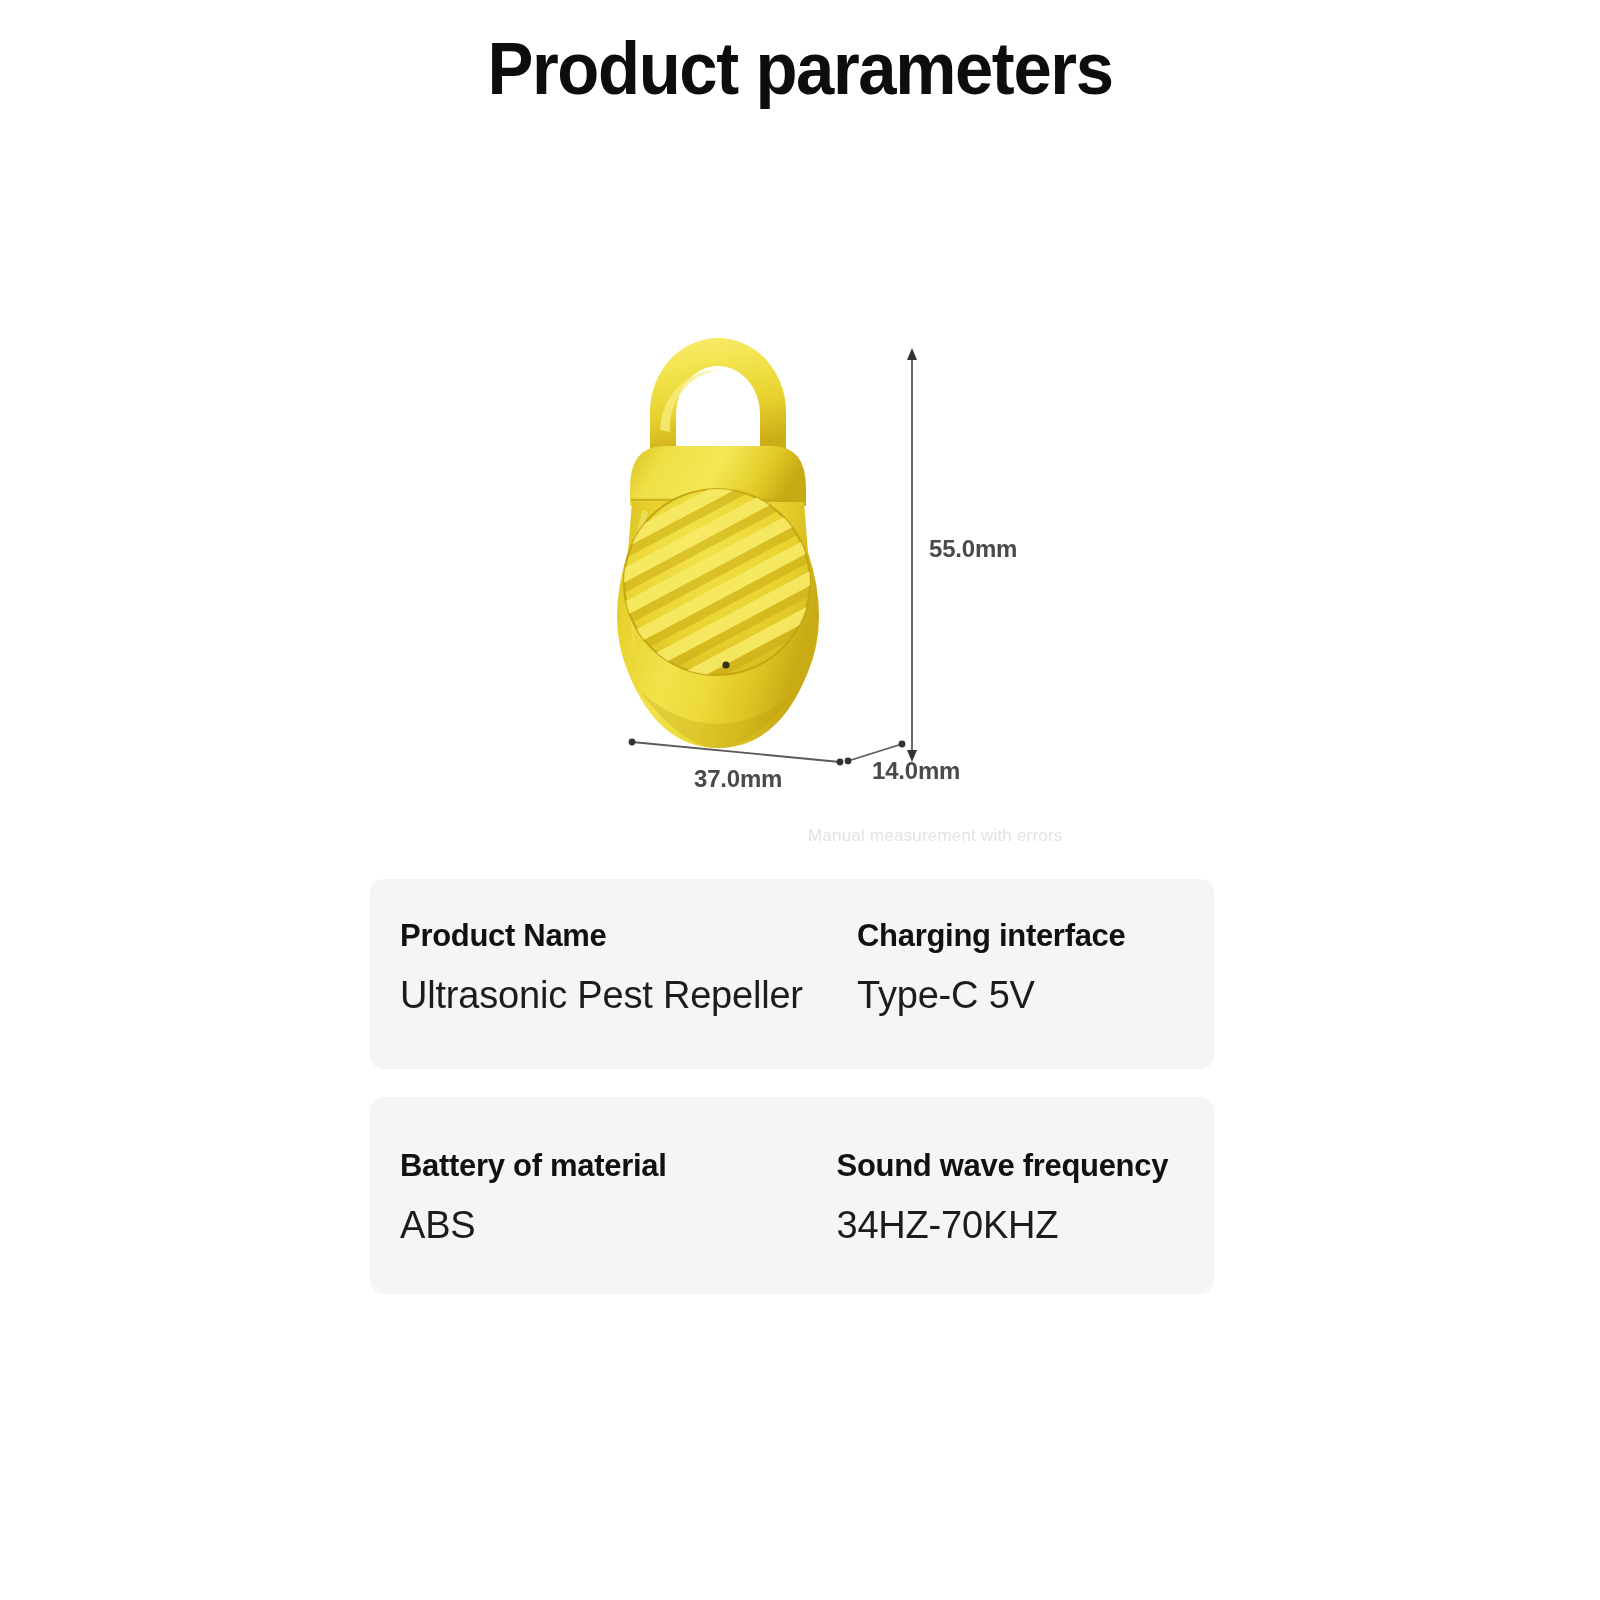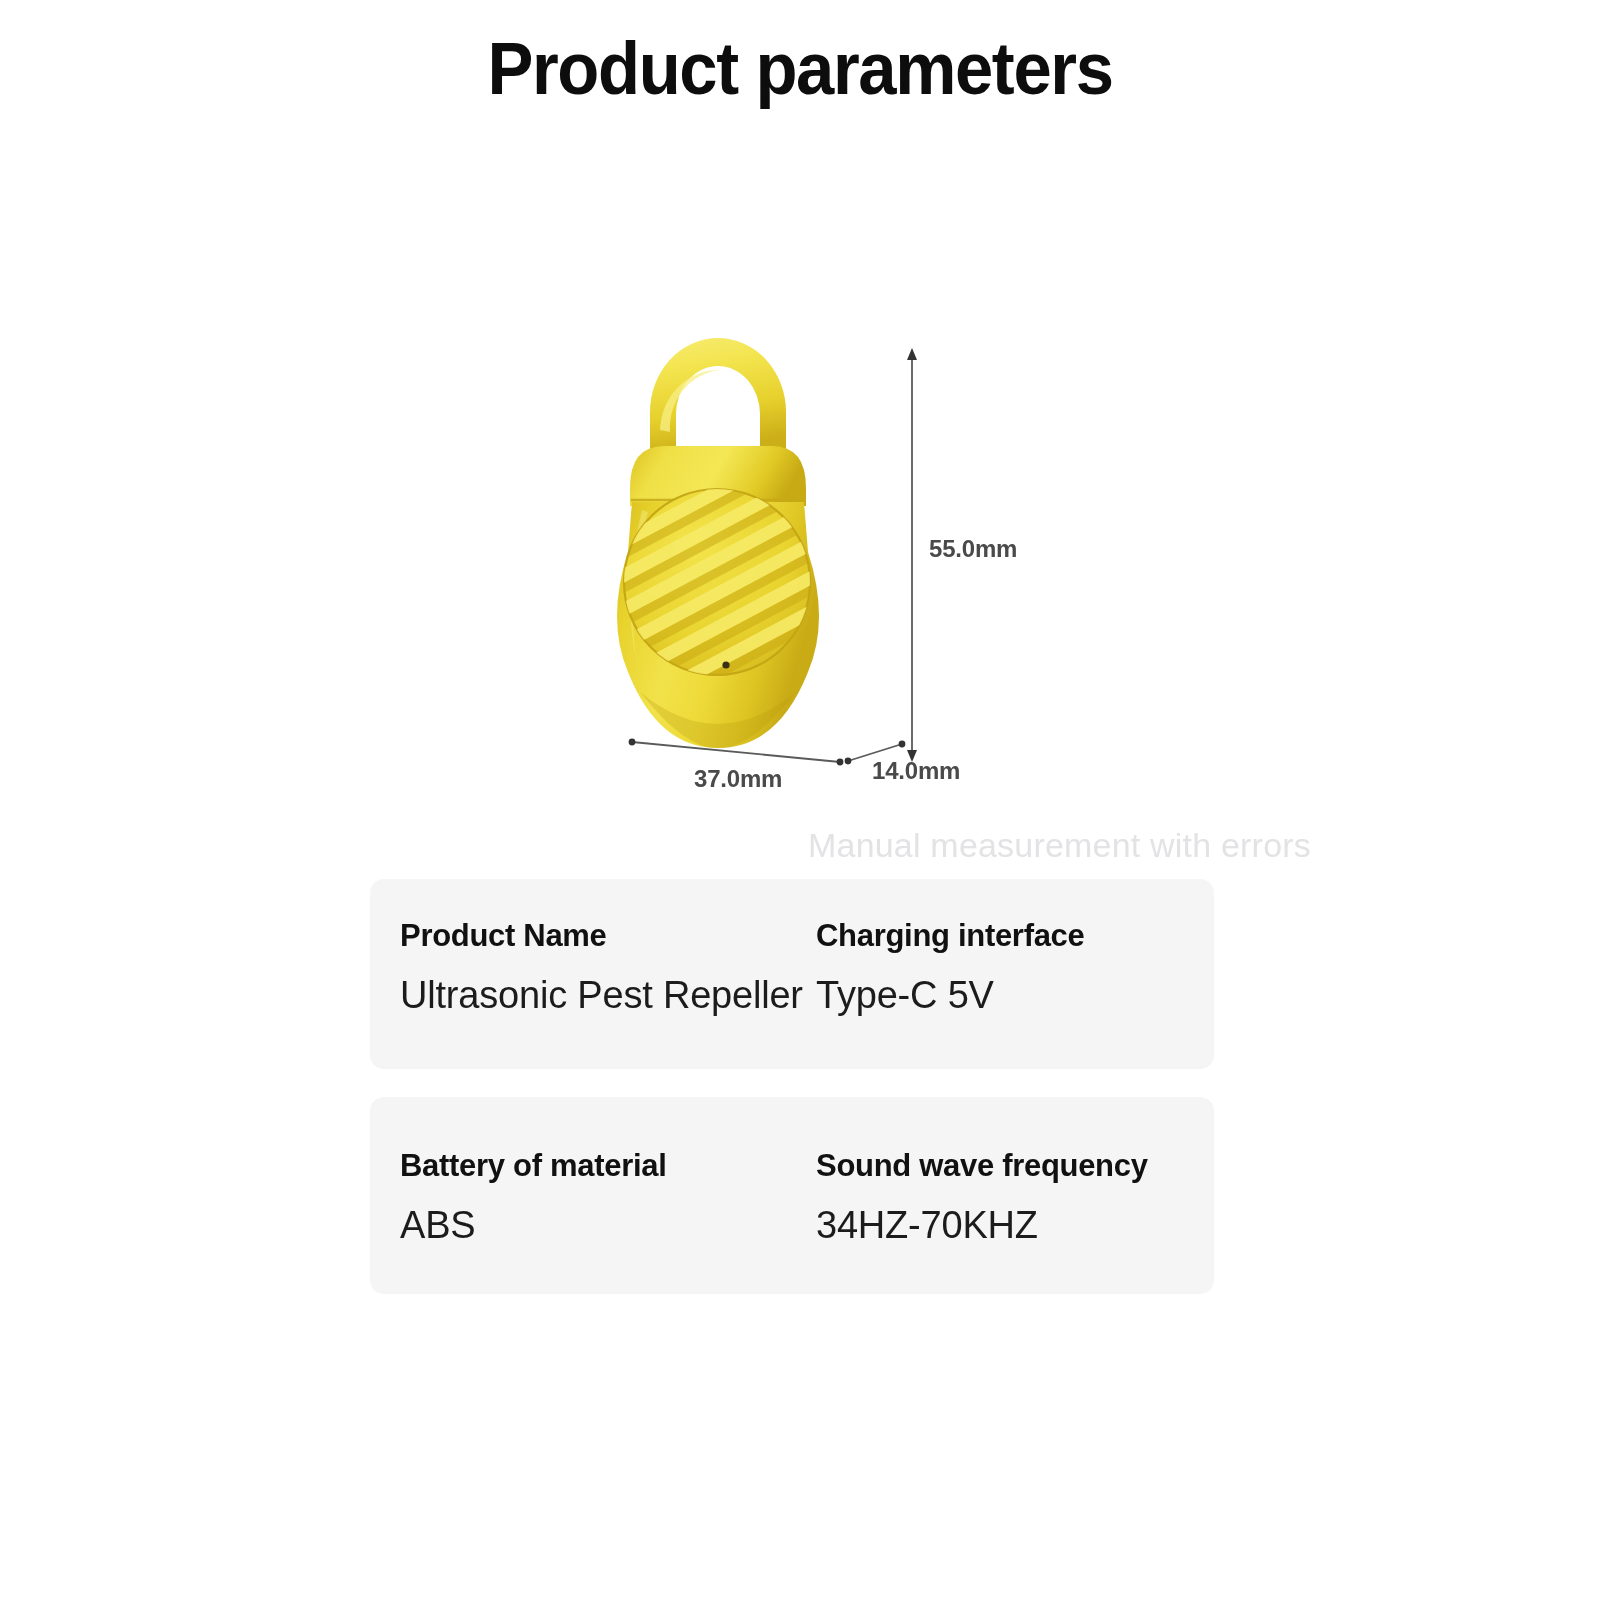--- a/index.html
+++ b/index.html
@@ -60,41 +60,42 @@
     letter-spacing: -0.2px;
   }
   .dim-height { left: 929px; top: 235px; }
   .dim-width  { left: 694px; top: 465px; }
   .dim-depth  { left: 872px; top: 457px; }
 
   .disclaimer {
     position: absolute;
     left: 808px;
     top: 826px;
-    font-size: 34px;
+    font-size: 17px;
     font-weight: 500;
     color: #e3e3e5;
     letter-spacing: 0.2px;
     white-space: nowrap;
   }
 
   
   .spec-cards {
     position: absolute;
     left: 370px;
     top: 879px;
     width: 844px;
   }
 
   .spec-card {
     position: relative;
     width: 844px;
     background: #f5f5f5;
     border-radius: 14px;
     display: flex;
+    gap: 41px;
   }
 
   .spec-card.c1 { height: 190px; margin-bottom: 28px; }
   .spec-card.c2 { height: 214px; margin-bottom: 26px; }
   .spec-card.c3 { height: 197px; }
 
   .spec-col {
     position: relative;
     padding-top: 42px;
   }

